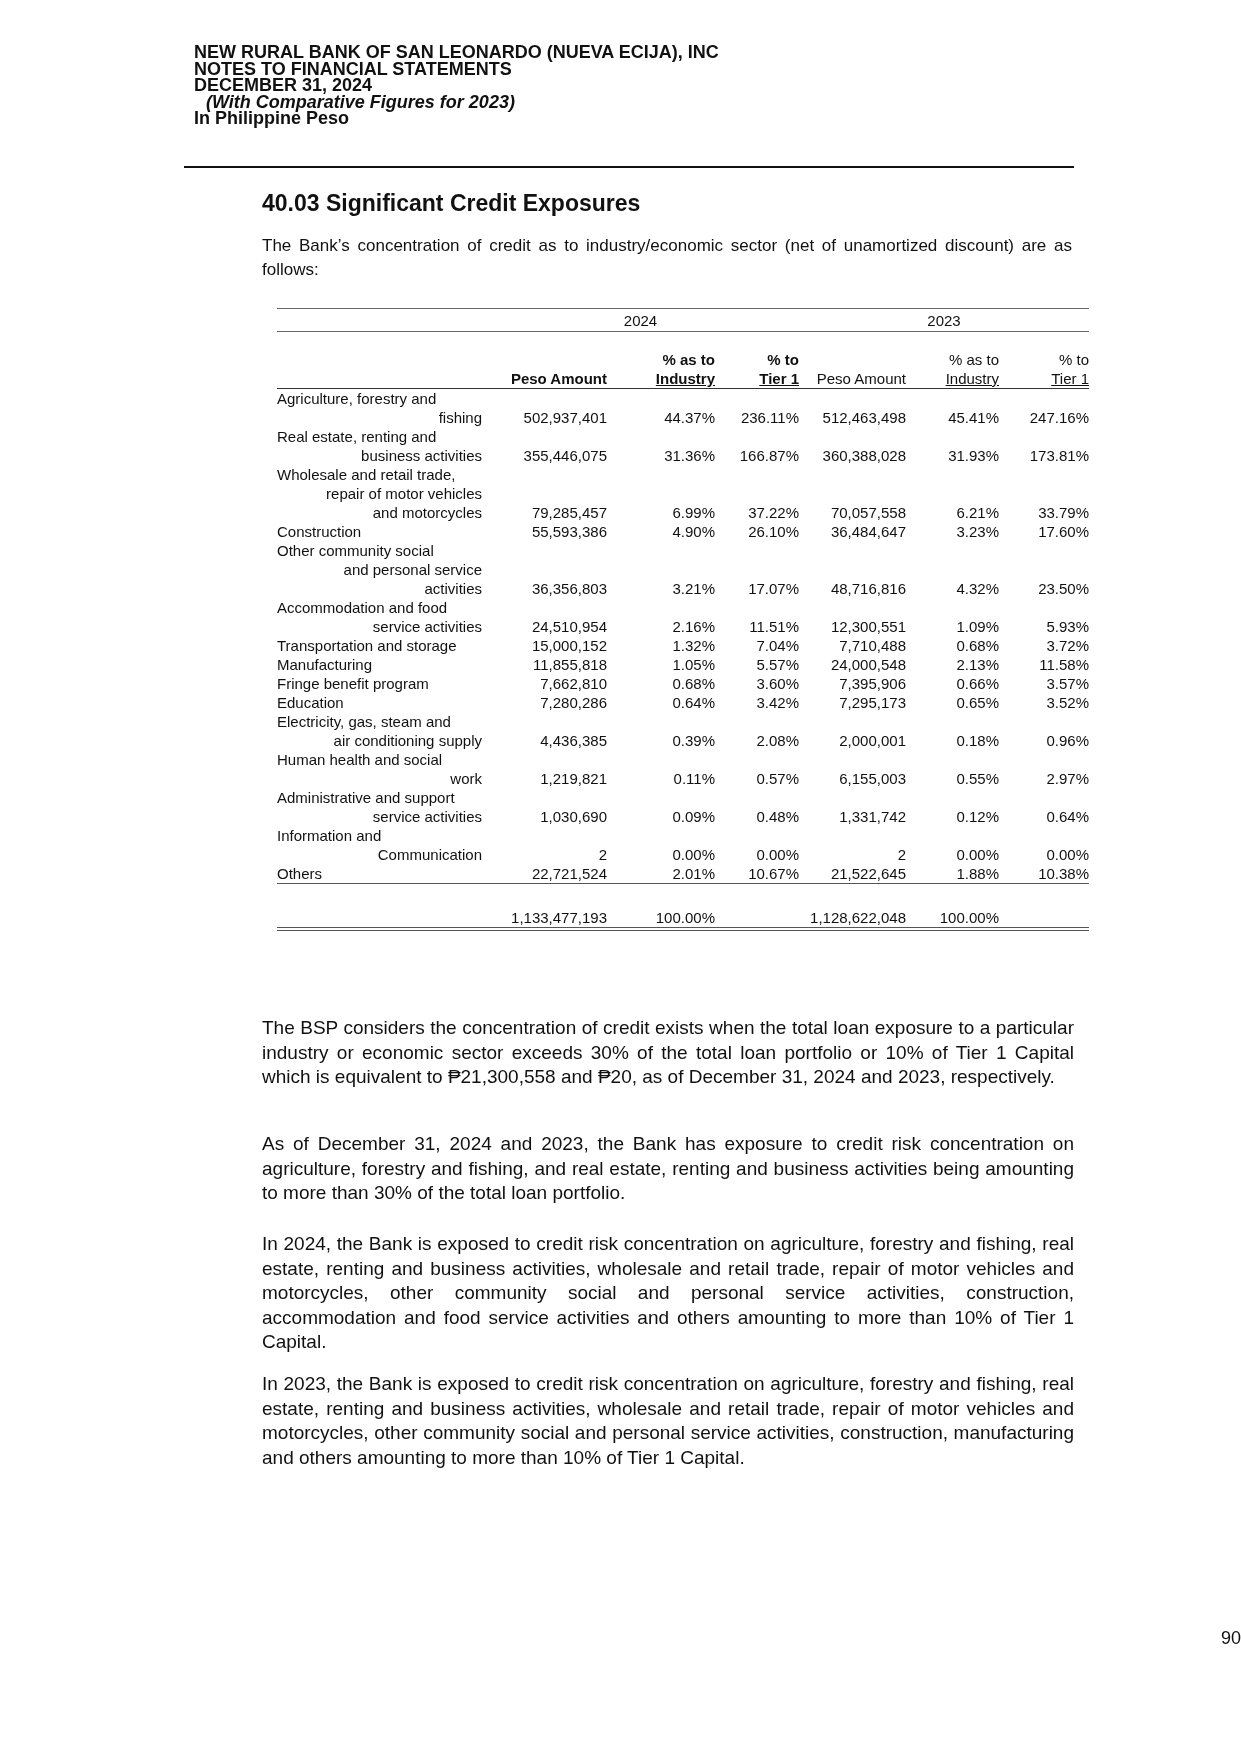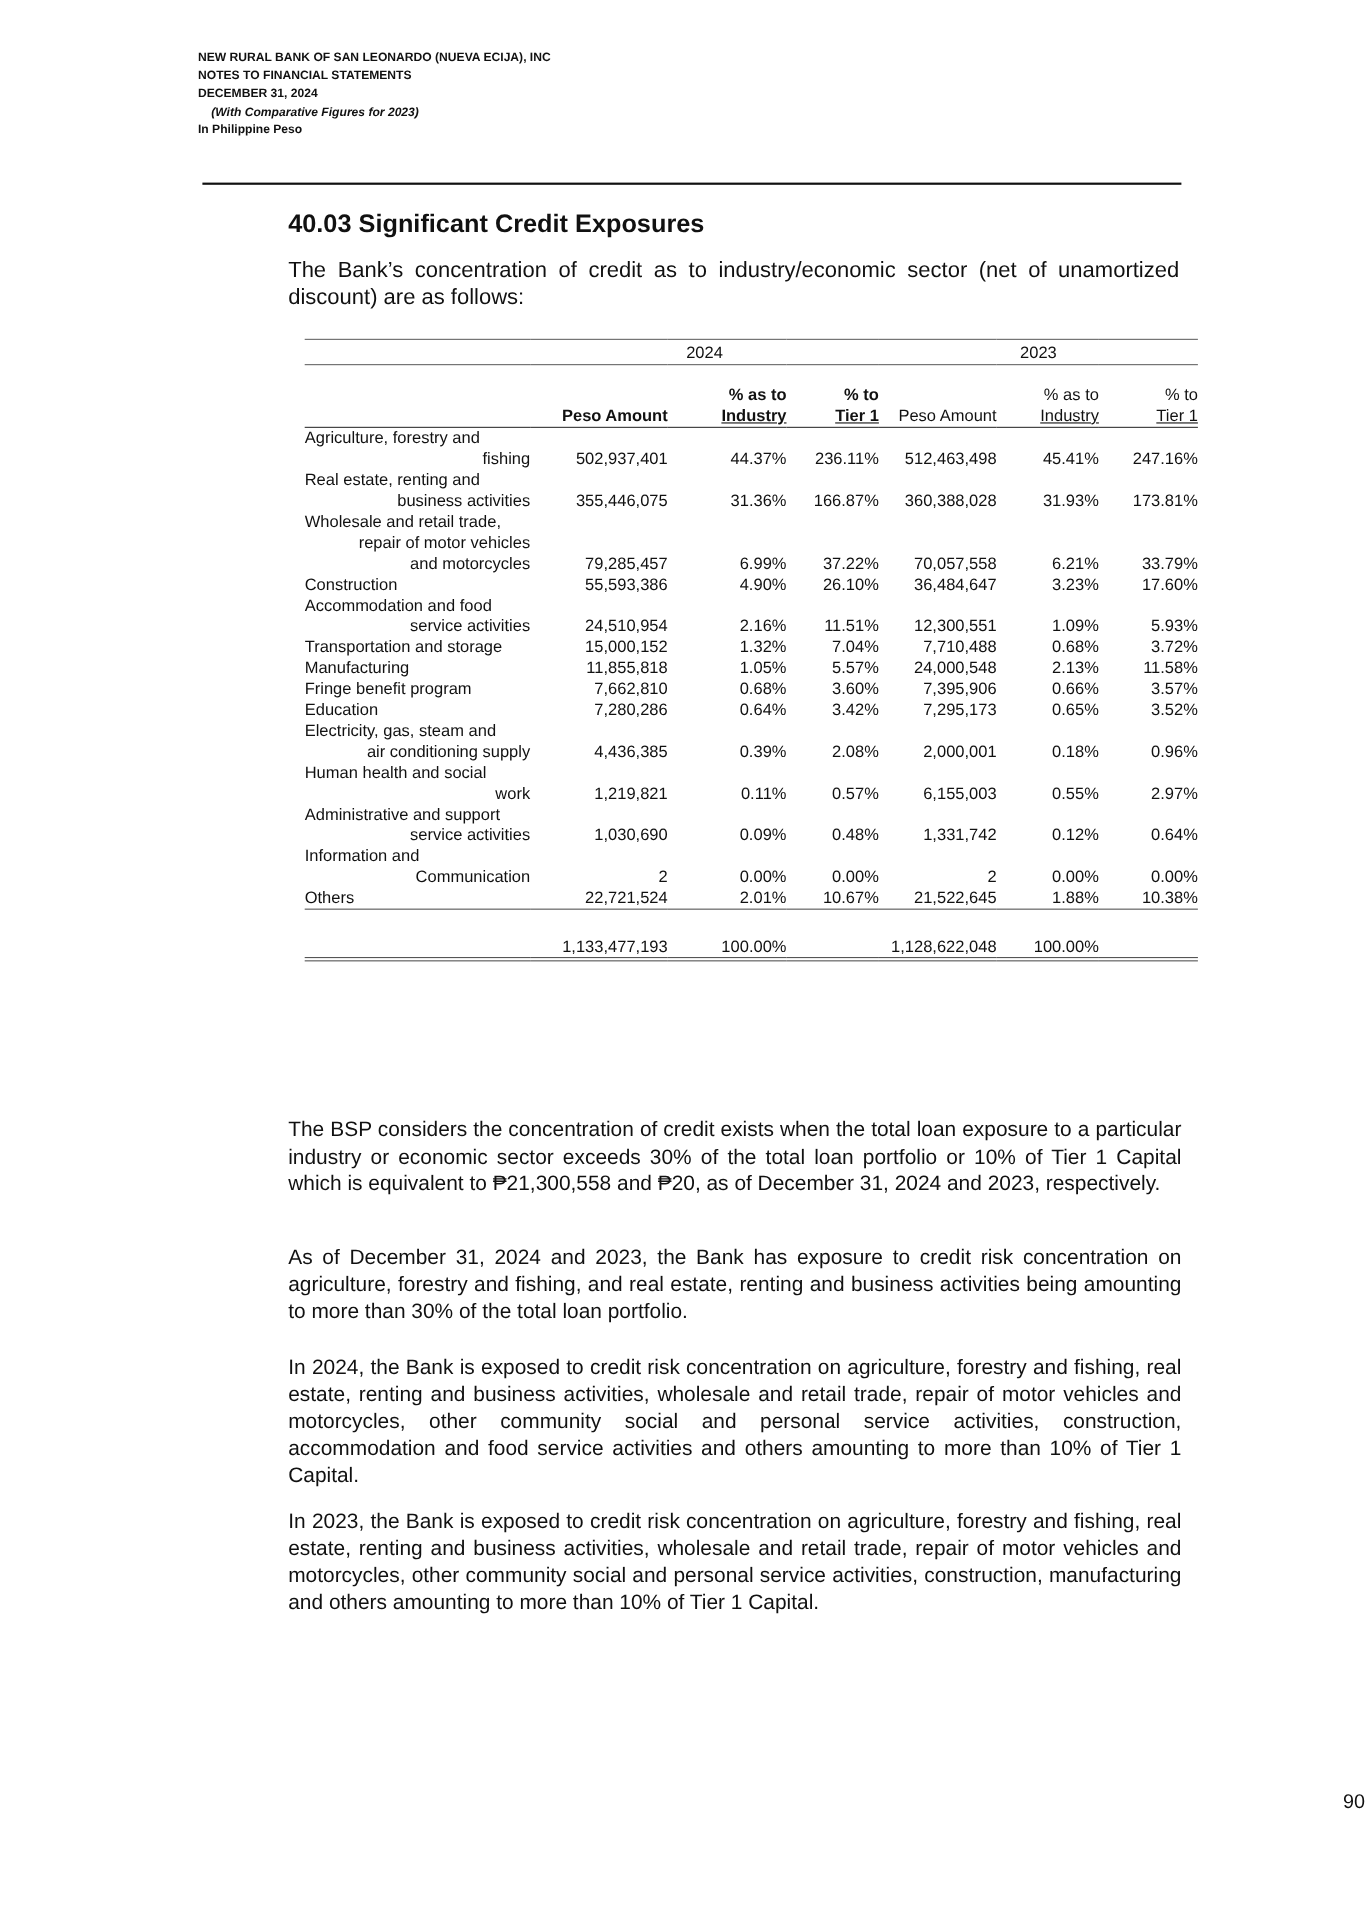--- a/index.html
+++ b/index.html
@@ -1,21 +1,21 @@
 <!DOCTYPE html>
 <html><head>
   <meta charset="utf-8">
   <style>
     html, body { margin: 0; padding: 0; background: #ffffff; }
     body { width: 1241px; height: 1754px; position: relative; overflow: hidden; color: #111; font-family: "Liberation Sans", sans-serif; }
-    .page-header { position: absolute; left: 180px; top: 44px; font-size: 11px; font-weight: bold; line-height: 16.5px; }
+    .page-header { position: absolute; left: 194px; top: 44px; font-size: 18px; font-weight: bold; line-height: 16.5px; }
     .page-header .italic { font-style: italic; margin-left: 12px; }
     .header-rule { position: absolute; left: 184px; top: 166px; width: 890px; height: 0; border-top: 2.5px solid #111; }
     .section-title { position: absolute; left: 262px; top: 190px; font-size: 23px; font-weight: bold; }
-    .intro { position: absolute; left: 262px; top: 234px; width: 810px; font-size: 20px; line-height: 24px; text-align: justify; }
+    .intro { position: absolute; left: 262px; top: 234px; width: 810px; font-size: 17px; line-height: 24px; text-align: justify; }
     table.exposures { position: absolute; left: 277px; top: 308px; width: 812px; border-collapse: collapse; font-size: 15px; }
     table.exposures td, table.exposures th { padding: 0; font-weight: normal; }
     .yr-row td { border-top: 1.5px solid #666; border-bottom: 1.5px solid #666; height: 22px; text-align: center; vertical-align: middle; }
     .yr-bold { font-weight: bold; }
     .colhead td { vertical-align: bottom; text-align: right; line-height: 19px; padding-top: 18px !important; border-bottom: 1.5px solid #333; }
     .colhead td.b { font-weight: bold; }
     .colhead td .u { text-decoration: underline; }
     td.lbl { text-align: left; width: 205px; line-height: 19px; vertical-align: bottom; }
     td.lbl .ind { padding-left: 14px; text-align: right; }
     td.num { text-align: right; vertical-align: bottom; line-height: 19px; }
@@ -112,20 +112,33 @@
         </td>
         <td class="num c1 b">55,593,386</td>
         <td class="num c2 b">4.90%</td>
         <td class="num c3 b">26.10%</td>
         <td class="num c4">36,484,647</td>
         <td class="num c5">3.23%</td>
         <td class="num c6">17.60%</td>
       </tr>
       <tr>
         <td class="lbl">
+          <div>Other community social</div>
+          <div class="ind">and personal service</div>
+          <div class="ind">activities</div>
+        </td>
+        <td class="num c1 b">36,356,803</td>
+        <td class="num c2 b">3.21%</td>
+        <td class="num c3 b">17.07%</td>
+        <td class="num c4">48,716,816</td>
+        <td class="num c5">4.32%</td>
+        <td class="num c6">23.50%</td>
+      </tr>
+      <tr>
+        <td class="lbl">
           <div>Accommodation and food</div>
           <div class="ind">service activities</div>
         </td>
         <td class="num c1 b">24,510,954</td>
         <td class="num c2 b">2.16%</td>
         <td class="num c3 b">11.51%</td>
         <td class="num c4">12,300,551</td>
         <td class="num c5">1.09%</td>
         <td class="num c6">5.93%</td>
       </tr>

